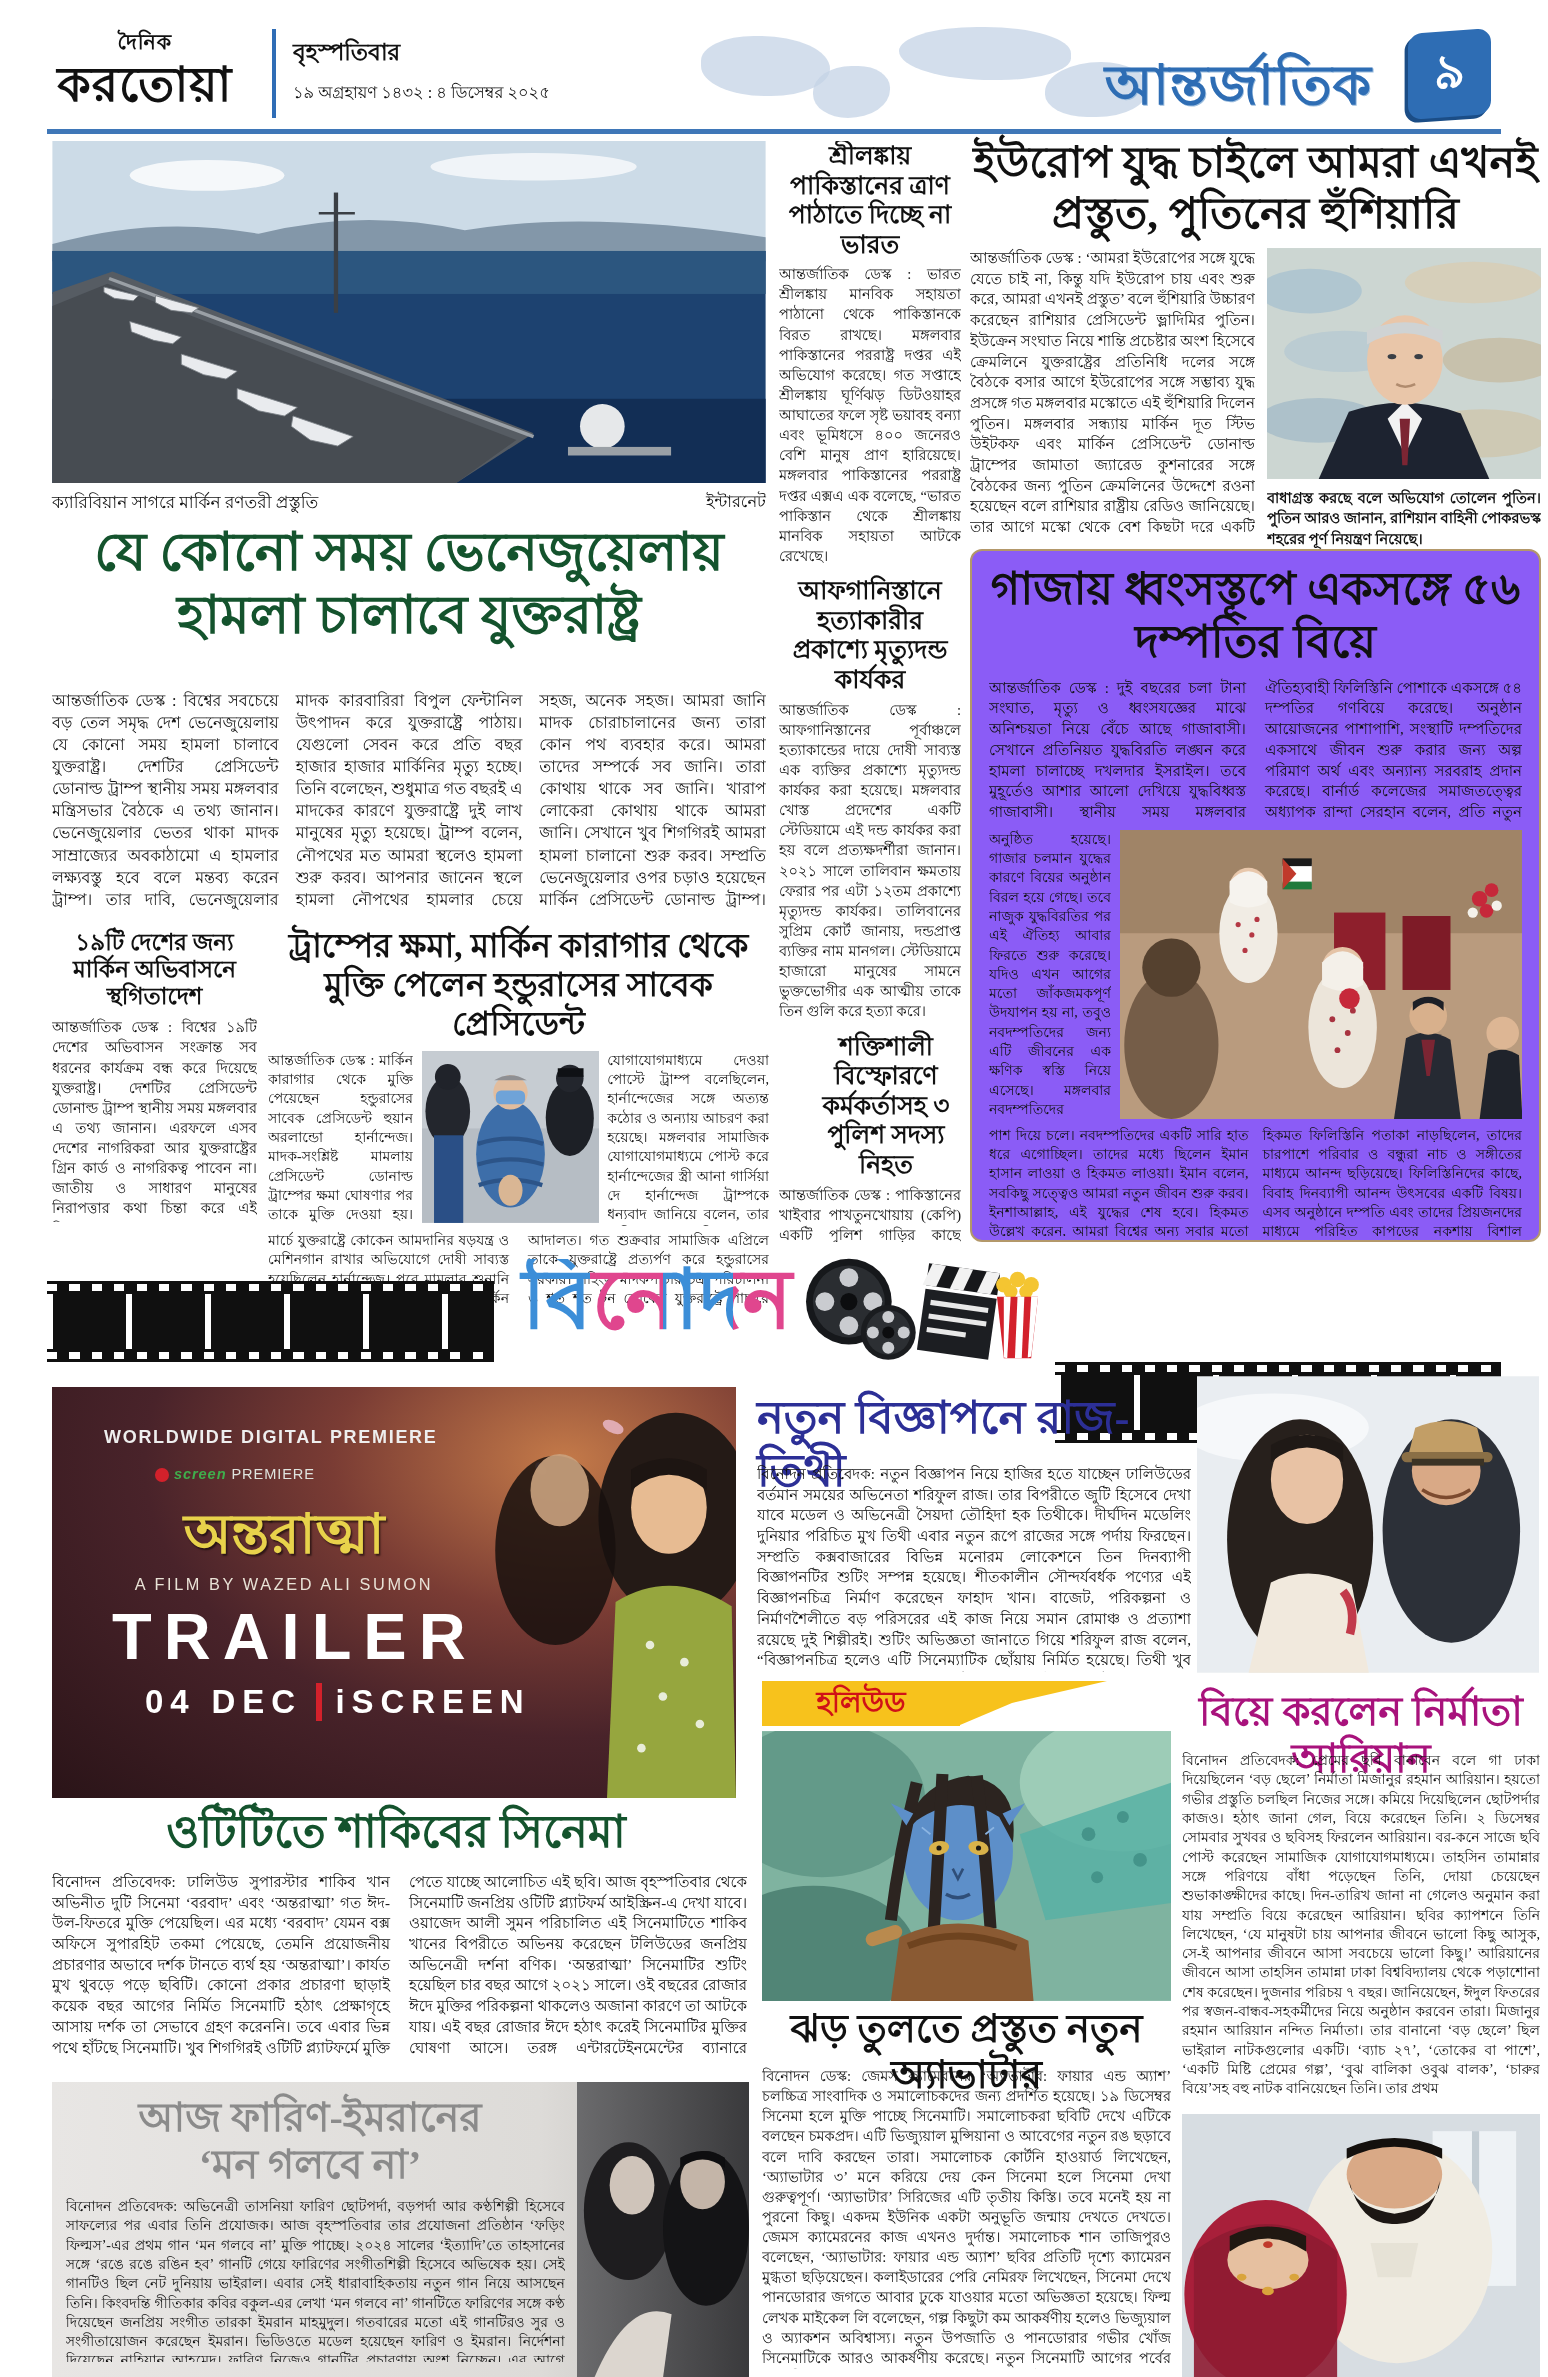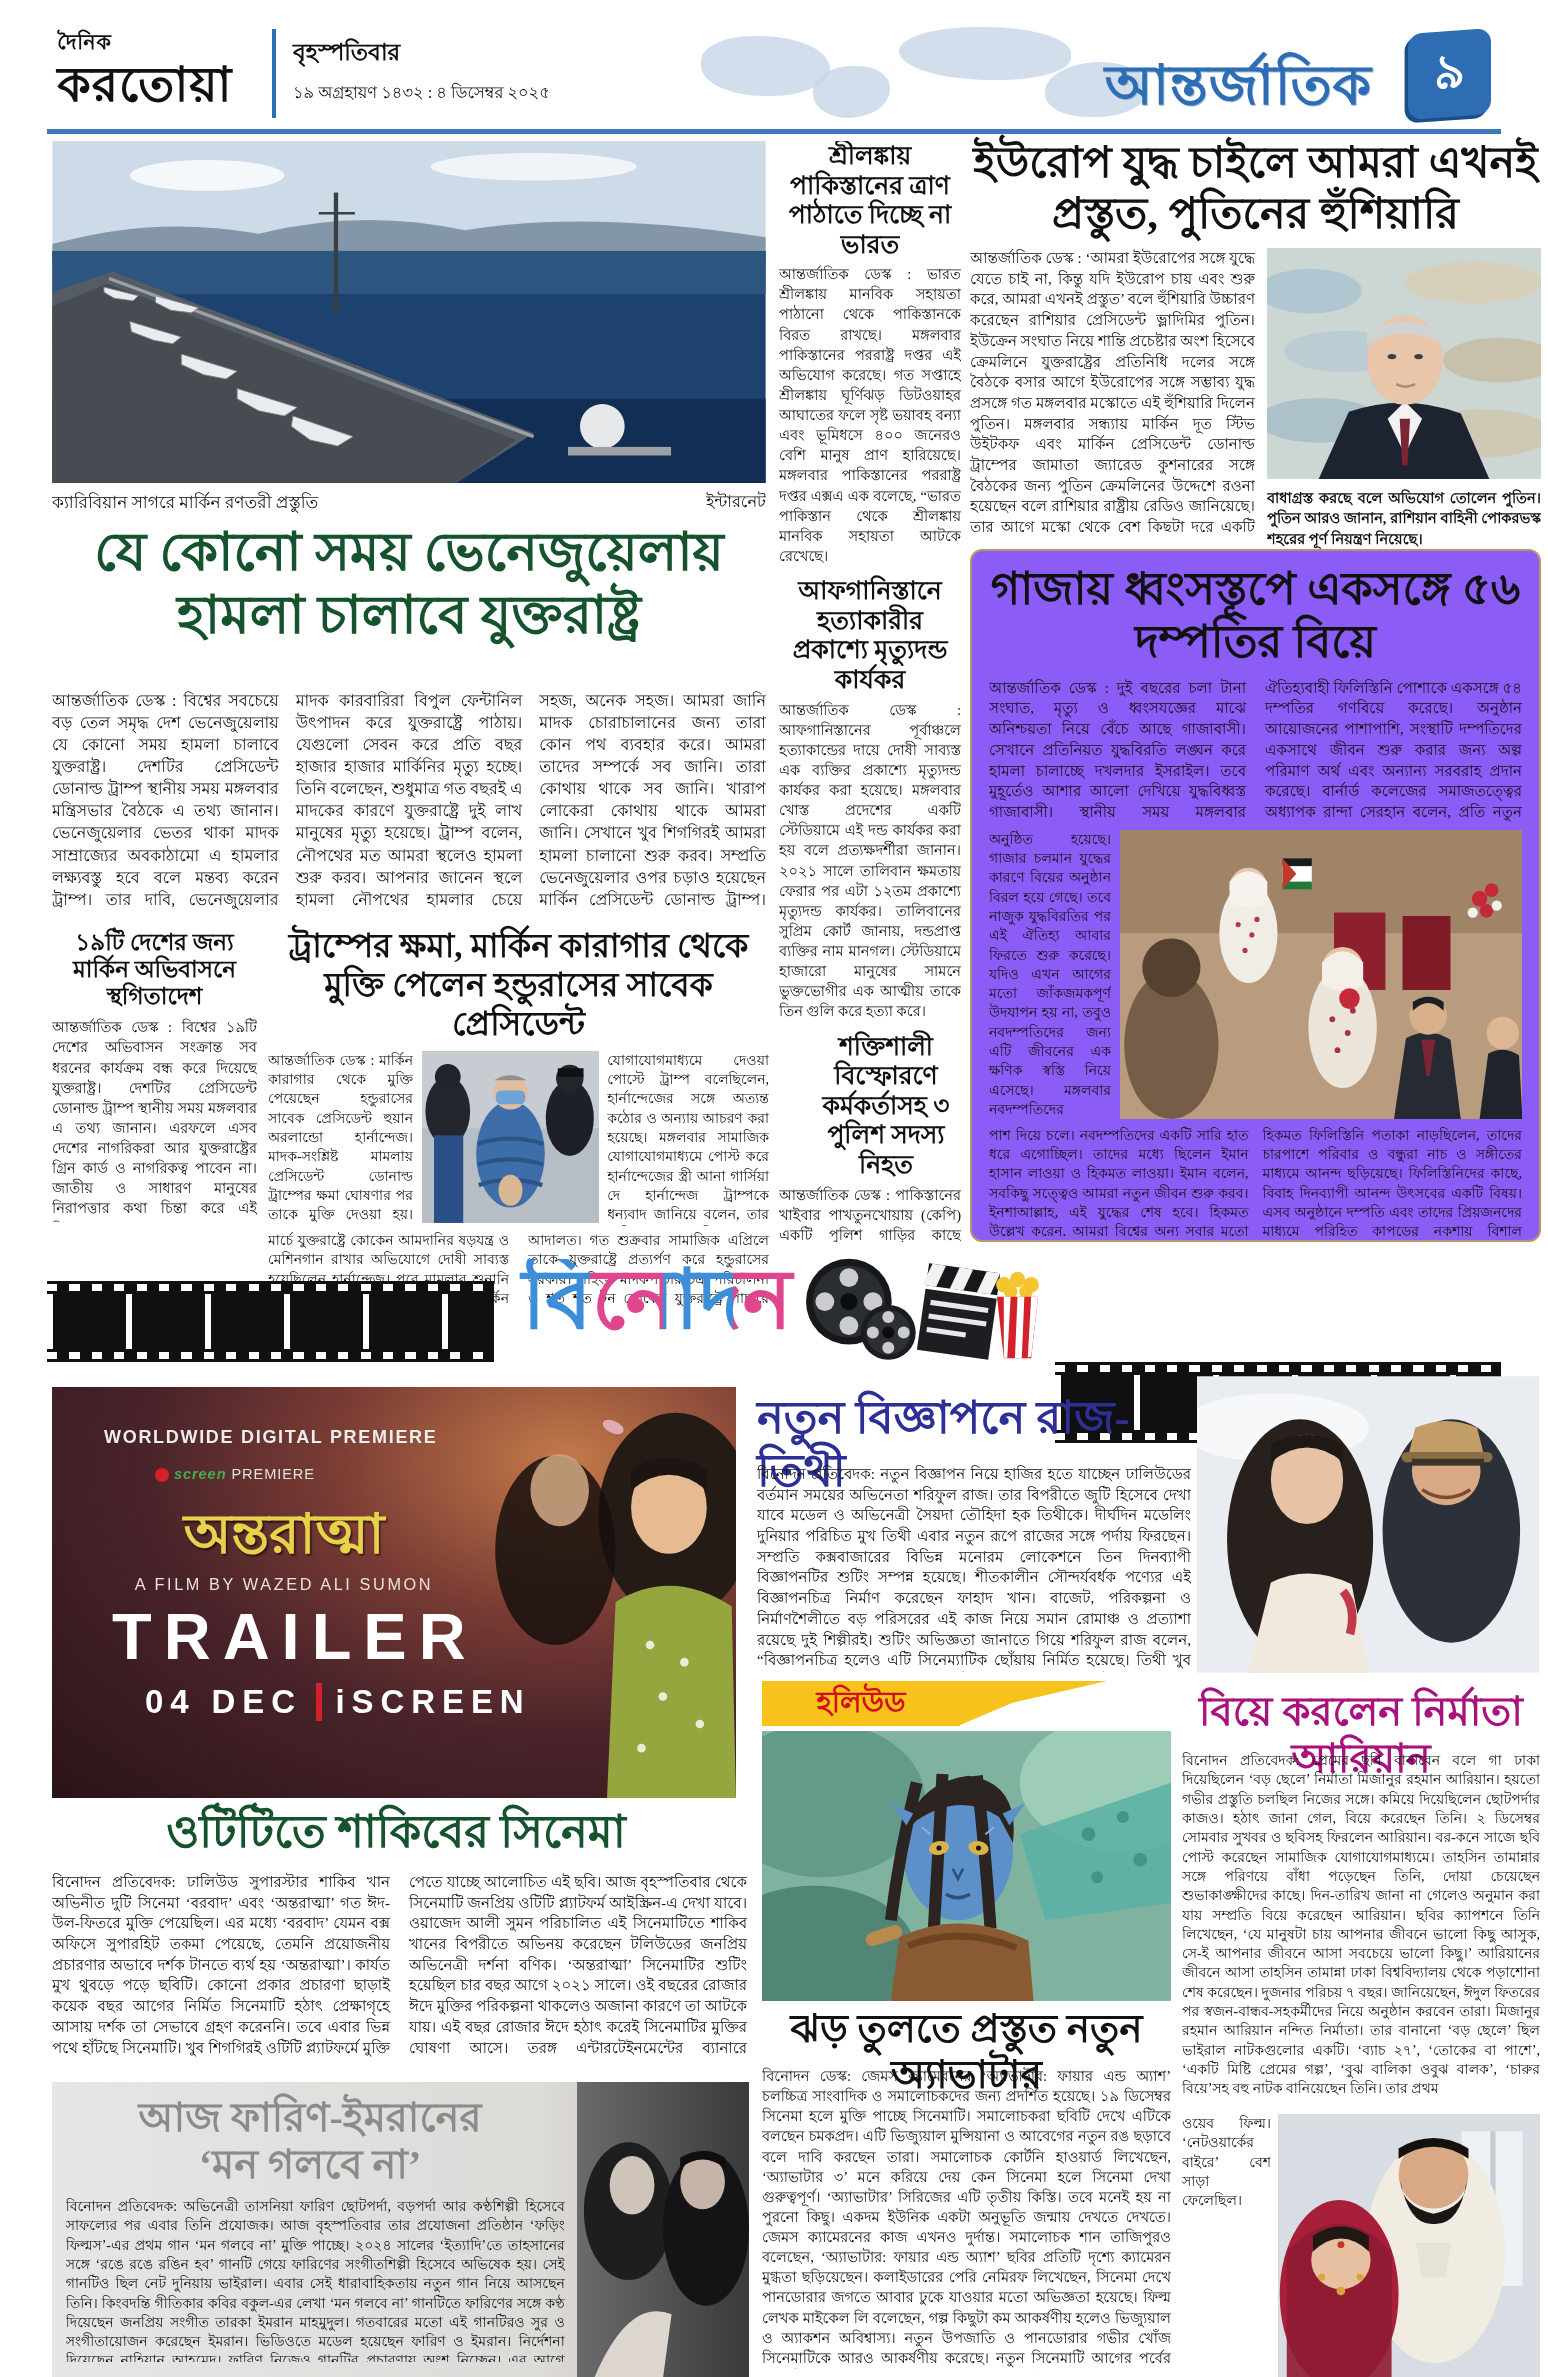--- a/index.html
+++ b/index.html
@@ -54,21 +54,21 @@
   .petal{position:absolute;background:#e9b7c6;border-radius:60% 40% 55% 45%;opacity:.85;}
   
   .farin-bg{background:linear-gradient(90deg,#e8e6e4 0%,#dddbd8 70%,#bdbab7 100%);}
 </style>
 </head>
 <body>
 
 <div>
 
   <div class="abs" style="left:47px;top:20.6px;width:1454px;height:103px;">
-    <div class="abs" style="left:10.3px;top:6.9px;">
+    <div class="abs" style="left:10.3px;top:6.9px;text-align:center;">
       <div class="logo-top">দৈনিক</div>
       <div class="logo-main">করতোয়া</div>
     </div>
     <div class="vrule abs" style="left:225px;top:8.6px;height:89px;"></div>
     <div class="abs" style="left:246px;top:13.8px;">
       <div class="day">বৃহস্পতিবার</div>
       <div class="dateline">১৯ অগ্রহায়ণ ১৪৩২ : ৪ ডিসেম্বর ২০২৫</div>
     </div>
     <div class="abs" style="left:637px;top:0;width:482px;height:103px;">
       <div class="mapblob" style="left:17px;top:15.5px;width:129px;height:60px;border-radius:45% 60% 50% 55%;"></div>
@@ -426,21 +426,20 @@
       <path d="M170 250 Q230 226 296 252" stroke="#6e431f" stroke-width="8" fill="none"></path>
       <rect x="120" y="230" width="44" height="16" rx="8" fill="#b98a4e" transform="rotate(-18 142 238)"></rect>
     </svg>
   </div>
   <div class="abs hl h-black" style="left:762px;top:2006px;width:409px;font-size:39px;">ঝড় তুলতে প্রস্তুত নতুন অ্যাভাটার</div>
   <div class="abs body-text" style="left:762px;top:2066px;width:409px;height:303px;font-size:14.6px;">বিনোদন ডেস্ক: জেমস ক্যামেরনের ‘অ্যাভাটার: ফায়ার এন্ড অ্যাশ’ চলচ্চিত্র সাংবাদিক ও সমালোচকদের জন্য প্রদর্শিত হয়েছে। ১৯ ডিসেম্বর সিনেমা হলে মুক্তি পাচ্ছে সিনেমাটি। সমালোচকরা ছবিটি দেখে এটিকে বলছেন চমকপ্রদ। এটি ভিজ্যুয়াল মুন্সিয়ানা ও আবেগের নতুন রঙ ছড়াবে বলে দাবি করছেন তারা। সমালোচক কোর্টনি হাওয়ার্ড লিখেছেন, ‘অ্যাভাটার ৩’ মনে করিয়ে দেয় কেন সিনেমা হলে সিনেমা দেখা গুরুত্বপূর্ণ। ‘অ্যাভাটার’ সিরিজের এটি তৃতীয় কিস্তি। তবে মনেই হয় না পুরনো কিছু। একদম ইউনিক একটা অনুভূতি জন্মায় দেখতে দেখতে। জেমস ক্যামেরনের কাজ এখনও দুর্দান্ত। সমালোচক শান তাজিপুরও বলেছেন, ‘অ্যাভাটার: ফায়ার এন্ড অ্যাশ’ ছবির প্রতিটি দৃশ্যে ক্যামেরন মুগ্ধতা ছড়িয়েছেন। কলাইডারের পেরি নেমিরফ লিখেছেন, সিনেমা দেখে পানডোরার জগতে আবার ঢুকে যাওয়ার মতো অভিজ্ঞতা হয়েছে। ফিল্ম লেখক মাইকেল লি বলেছেন, গল্প কিছুটা কম আকর্ষণীয় হলেও ভিজ্যুয়াল ও অ্যাকশন অবিশ্বাস্য। নতুন উপজাতি ও পানডোরার গভীর খোঁজ সিনেমাটিকে আরও আকর্ষণীয় করেছে। নতুন সিনেমাটি আগের পর্বের পরবর্তী কাহিনি। সুল্লি পরিবার তাদের সন্তান নেটেয়ামের মৃত্যু নিয়ে শোক করছে। নতুন বিপদ আসে আগুন উপজাতির মাধ্যমে। সিনেমার প্রধান চরিত্রে থাকছেন স্যাম ওয়ার্থিংটন, জো স্যালদানা, সিগরনি উইভার, স্টিফেন ল্যাং এবং কেট উইন্সলেট। জেমস ক্যামেরন জানিয়েছেন, এই সিনেমার ব্যবসায়িক সাফল্যের ওপর নির্ভর করছে অ্যাভাটার সিরিজের ভবিষ্যৎ। মূল ‘অ্যাভাটার’ সর্বকালের সবচেয়ে বেশি আয় করা সিনেমা। এরপরের ছবিটি ভালো আয় করলেও প্রথমটির রেকর্ড ভাঙতে পারেনি। নির্মাতা প্রত্যাশা করছেন, তৃতীয় কিস্তি দিয়ে বাজিমাত করবেন তিনি।</div>
 
   <div class="abs hl h-magenta" style="left:1182px;top:1688px;width:358px;font-size:40px;">বিয়ে করলেন নির্মাতা আরিয়ান</div>
   <div class="abs body-text" style="left:1182px;top:1751px;width:358px;height:361px;font-size:14px;">বিনোদন প্রতিবেদক: প্রেমের ছবি বানাবেন বলে গা ঢাকা দিয়েছিলেন ‘বড় ছেলে’ নির্মাতা মিজানুর রহমান আরিয়ান। হয়তো গভীর প্রস্তুতি চলছিল নিজের সঙ্গে। কমিয়ে দিয়েছিলেন ছোটপর্দার কাজও। হঠাৎ জানা গেল, বিয়ে করেছেন তিনি। ২ ডিসেম্বর সোমবার সুখবর ও ছবিসহ ফিরলেন আরিয়ান। বর-কনে সাজে ছবি পোস্ট করেছেন সামাজিক যোগাযোগমাধ্যমে। তাহসিন তামান্নার সঙ্গে পরিণয়ে বাঁধা পড়েছেন তিনি, দোয়া চেয়েছেন শুভাকাঙ্ক্ষীদের কাছে। দিন-তারিখ জানা না গেলেও অনুমান করা যায় সম্প্রতি বিয়ে করেছেন আরিয়ান। ছবির ক্যাপশনে তিনি লিখেছেন, ‘যে মানুষটা চায় আপনার জীবনে ভালো কিছু আসুক, সে-ই আপনার জীবনে আসা সবচেয়ে ভালো কিছু।’ আরিয়ানের জীবনে আসা তাহসিন তামান্না ঢাকা বিশ্ববিদ্যালয় থেকে পড়াশোনা শেষ করেছেন। দুজনার পরিচয় ৭ বছর। জানিয়েছেন, ঈদুল ফিতরের পর স্বজন-বান্ধব-সহকর্মীদের নিয়ে অনুষ্ঠান করবেন তারা। মিজানুর রহমান আরিয়ান নন্দিত নির্মাতা। তার বানানো ‘বড় ছেলে’ ছিল ভাইরাল নাটকগুলোর একটি। ‘ব্যাচ ২৭’, ‘তোকের বা পাশে’, ‘একটি মিষ্টি প্রেমের গল্প’, ‘বুঝ বালিকা ওবুঝ বালক’, ‘চারুর বিয়ে’সহ বহু নাটক বানিয়েছেন তিনি। তার প্রথম</div>
   <div class="abs" style="left:1182px;top:2114px;width:358px;height:263px;display:flex;gap:6.9px;">
-    <div class="body-text" style="width:89px;height:258px;font-size:14px;">ওয়েব ফিল্ম। ‘নেটওয়ার্কের বাইরে’ বেশ সাড়া ফেলেছিল।</div>
     <div style="flex:1;">
       <svg width="100%" height="263" viewBox="0 0 300 306" preserveAspectRatio="none">
         <rect width="300" height="306" fill="#d7dde2"></rect>
         <rect x="210" y="20" width="70" height="180" fill="#eef2f5"></rect>
         <rect x="243" y="20" width="6" height="180" fill="#c2ccd3"></rect>
         <ellipse cx="180" cy="160" rx="80" ry="130" fill="#f0ece2"></ellipse>
         <circle cx="178" cy="70" r="40" fill="#d9a986"></circle>
         <path d="M140 78 Q150 130 178 128 Q208 130 216 78 Q216 108 178 116 Q142 108 140 78" fill="#1c1714"></path>
         <path d="M138 52 Q178 24 218 52 L218 40 Q178 16 138 40 Z" fill="#14100d"></path>
         <path d="M158 150 L198 150 L192 190 L164 190 Z" fill="#e6e2d6"></path>

